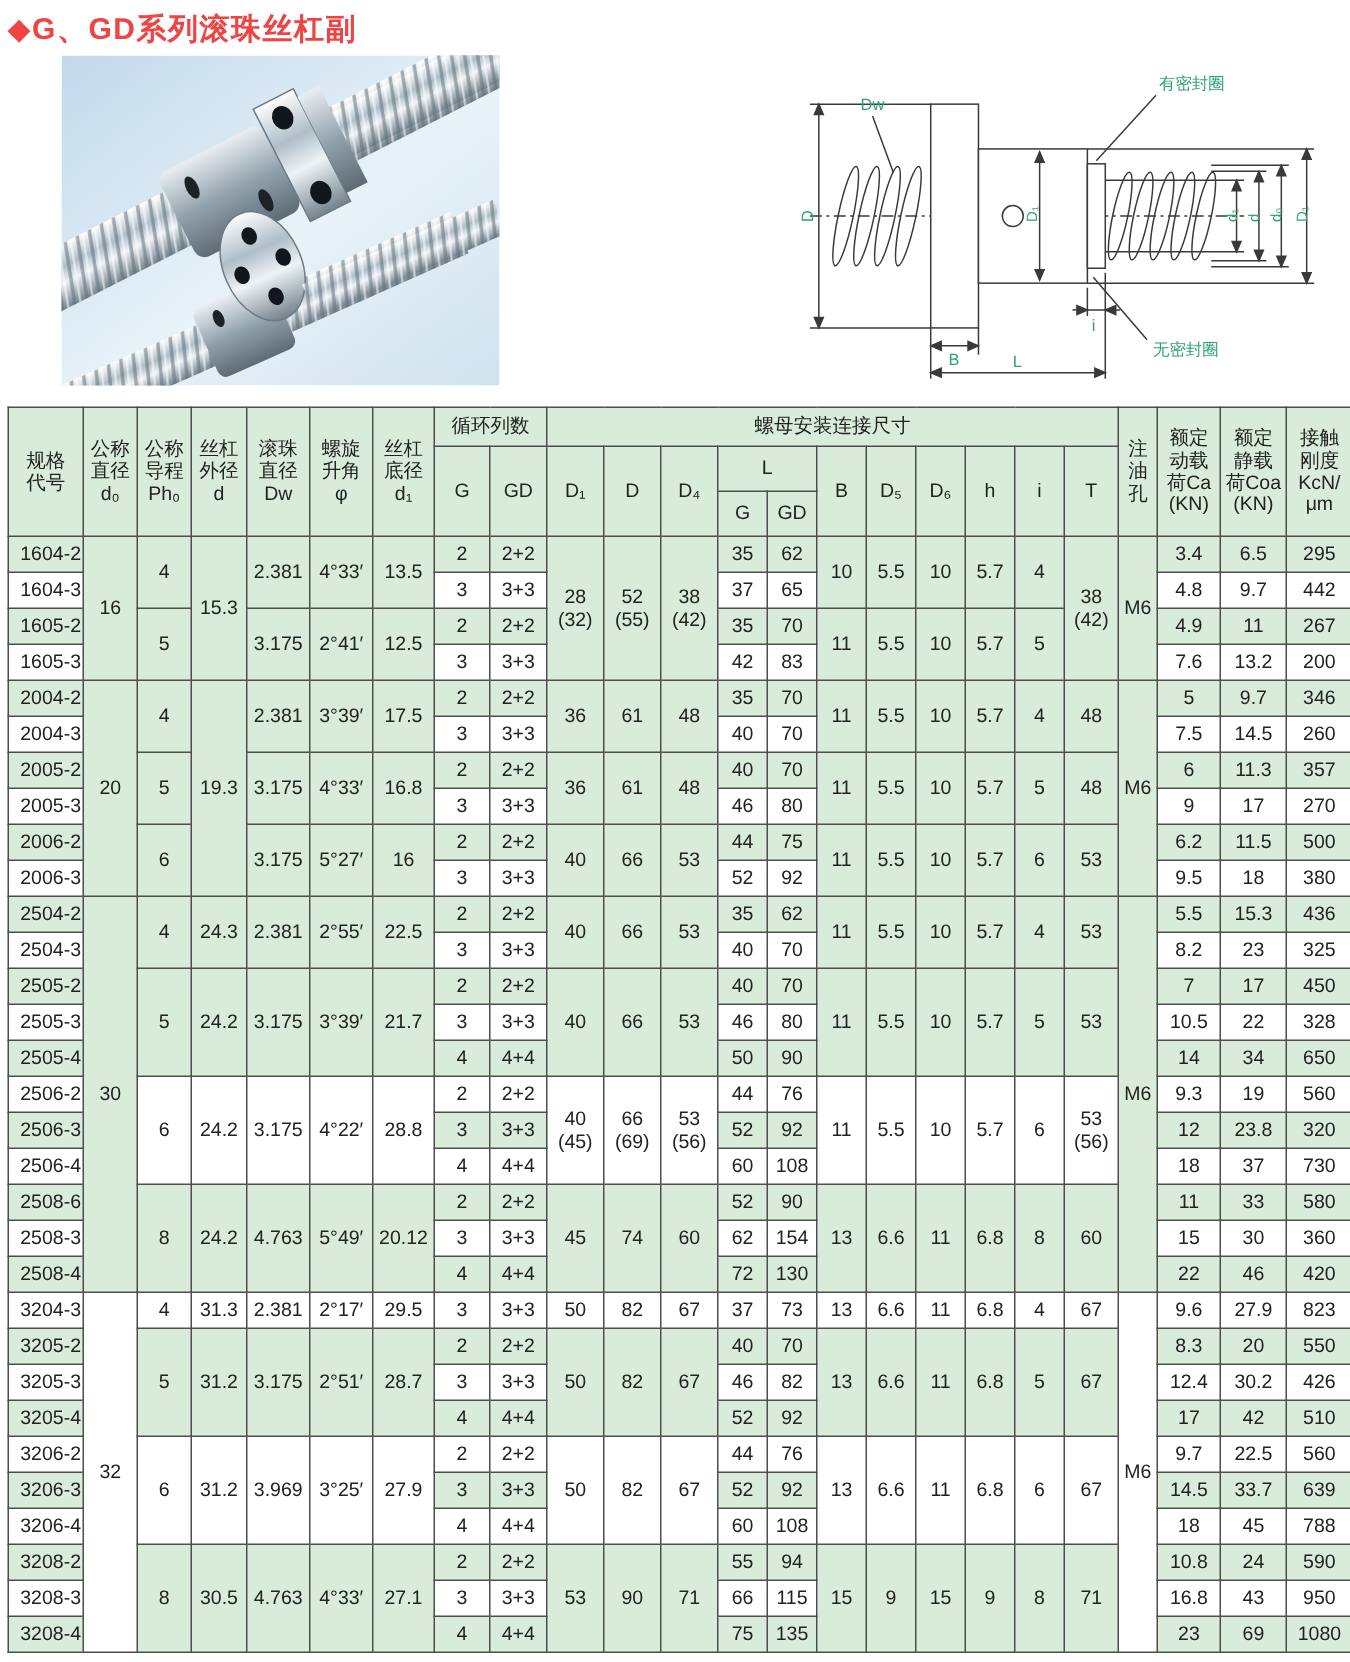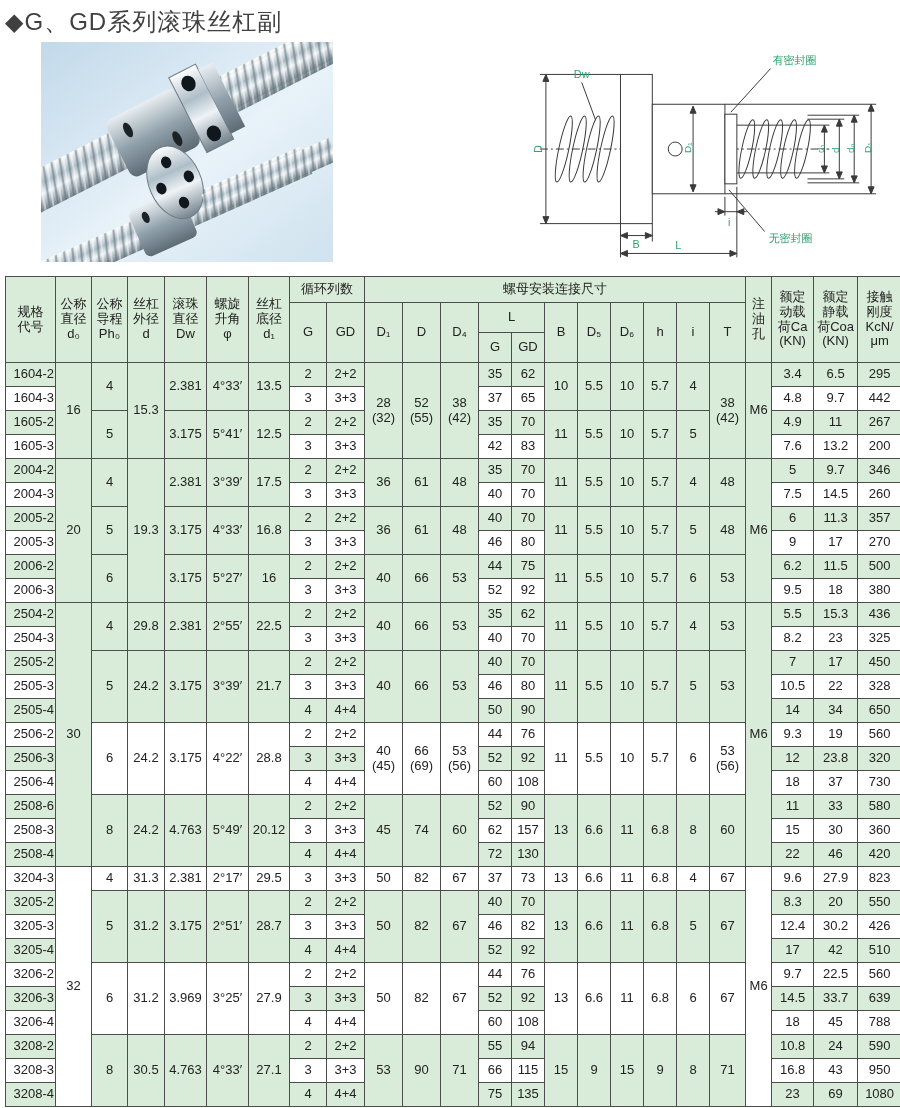--- a/index.html
+++ b/index.html
@@ -1,18 +1,18 @@
 <!DOCTYPE html>
 <html><head>
 <meta charset="utf-8">
 <style>
   html,body{margin:0;padding:0;background:#fff;}
   body{width:900px;font-family:"Liberation Sans","DejaVu Sans",sans-serif;color:#222;}
   .page{padding:4px 4px 6px 5px;}
-  .title{color:#404040;font-size:24px;font-weight:normal;letter-spacing:1px;margin:2px 0 4px 0;}
+  .title{color:#ef4444;font-size:20px;font-weight:bold;letter-spacing:1px;margin:2px 0 4px 0;}
   .top{display:flex;align-items:flex-start;height:228px;}
   .photo{margin-left:36px;width:292px;height:220px;}
   .diagram{margin-left:auto;margin-right:2px;width:368px;height:222px;}
   table.spec{border-collapse:collapse;table-layout:fixed;width:892px;margin-top:6px;
              font-size:13px;}
   table.spec th, table.spec td{border:1px solid #4d4d4d;padding:0 1px;text-align:center;
              vertical-align:middle;white-space:pre-line;line-height:1.15;font-weight:normal;}
   thead th{background:#d9ecd9;font-size:13px;}
   tbody tr{height:24px;}
   tbody tr:nth-child(odd){background:#d9ecd9;}
@@ -296,21 +296,21 @@
           <td>37</td>
           <td>65</td>
           <td>4.8</td>
           <td>9.7</td>
           <td>442</td>
         </tr>
         <tr>
           <td>1605-2</td>
           <td rowspan="2">5</td>
           <td rowspan="2">3.175</td>
-          <td rowspan="2">5°41′</td>
+          <td rowspan="2">2°41′</td>
           <td rowspan="2">12.5</td>
           <td>2</td>
           <td>2+2</td>
           <td>35</td>
           <td>70</td>
           <td rowspan="2">11</td>
           <td rowspan="2">5.5</td>
           <td rowspan="2">10</td>
           <td rowspan="2">5.7</td>
           <td rowspan="2">5</td>
@@ -427,21 +427,21 @@
           <td>52</td>
           <td>92</td>
           <td>9.5</td>
           <td>18</td>
           <td>380</td>
         </tr>
         <tr>
           <td>2504-2</td>
           <td rowspan="11">30</td>
           <td rowspan="2">4</td>
-          <td rowspan="2">29.8</td>
+          <td rowspan="2">24.3</td>
           <td rowspan="2">2.381</td>
           <td rowspan="2">2°55′</td>
           <td rowspan="2">22.5</td>
           <td>2</td>
           <td>2+2</td>
           <td rowspan="2">40</td>
           <td rowspan="2">66</td>
           <td rowspan="2">53</td>
           <td>35</td>
           <td>62</td>
@@ -580,21 +580,21 @@
           <td rowspan="3">60</td>
           <td>11</td>
           <td>33</td>
           <td>580</td>
         </tr>
         <tr>
           <td>2508-3</td>
           <td>3</td>
           <td>3+3</td>
           <td>62</td>
-          <td>157</td>
+          <td>154</td>
           <td>15</td>
           <td>30</td>
           <td>360</td>
         </tr>
         <tr>
           <td>2508-4</td>
           <td>4</td>
           <td>4+4</td>
           <td>72</td>
           <td>130</td>

